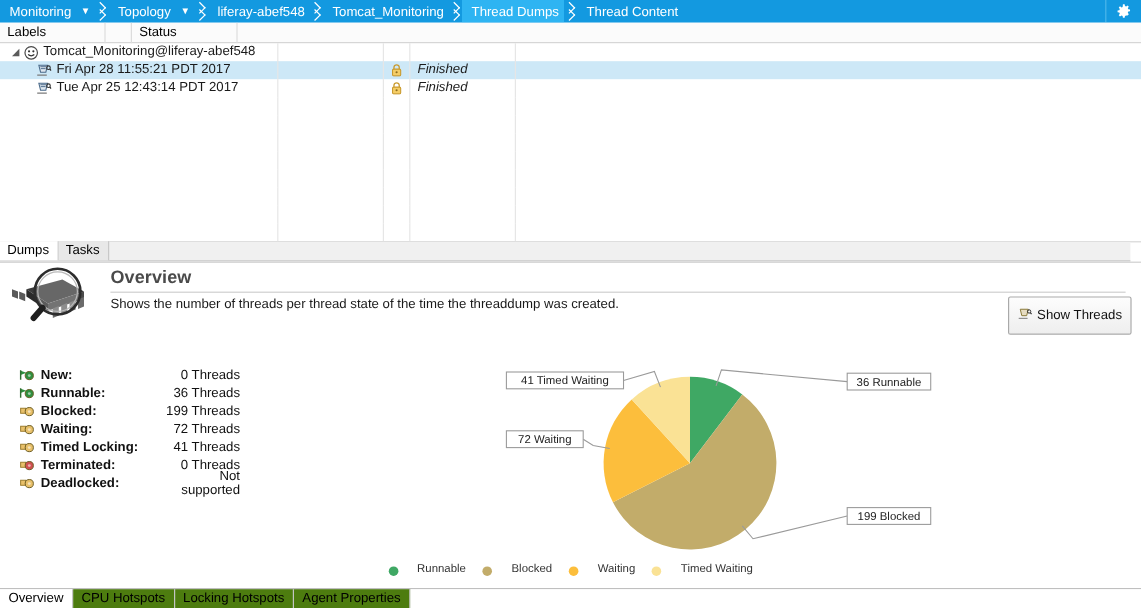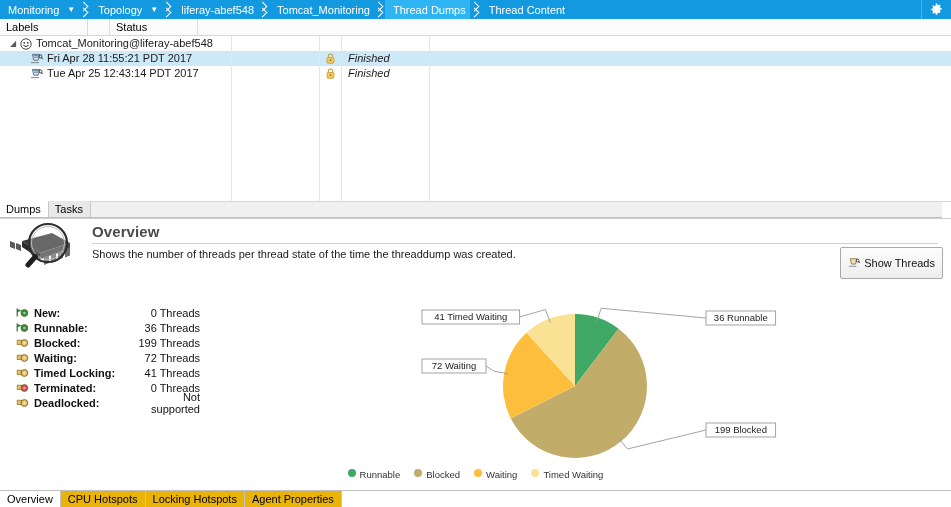--- a/index.html
+++ b/index.html
@@ -216,41 +216,41 @@
   
   .chartbox {
     position: absolute; left: 410px; top: 82px;
     width: 460px; height: 185px;
   }
   .legend {
     position: absolute; left: 0; top: 250px; width: 951px;
     display: flex; justify-content: center; gap: 14px;
     font-size: 9.5px; color: #333;
   }
-  .legend .li { display: inline-flex; align-items: flex-start; gap: 4px; }
+  .legend .li { display: inline-flex; align-items: flex-end; gap: 16px; }
   .legend .dot { width: 8px; height: 8px; border-radius: 50%; display:inline-block; }
 
   
   .bottombar {
     position: absolute; left: 0; top: 490px; width: 951px; height: 17px;
     background: #f0f0f0;
     border-top: 1px solid #bfbfbf;
     display: flex; align-items: center;
     font-size: 11px;
   }
   .btab {
     height: 17px; line-height: 17px;
     padding: 0 7px;
     background: #ffffff;
     border-right: 1px solid #c4c4c4;
     color: #000;
     cursor: pointer;
     white-space: nowrap;
   }
-  .btab.inactive { background: #eab308; }
+  .btab.inactive { background: #4d7c0f; }
   .btab.active { background: #ffffff; font-weight: normal; }
   .btab-fill { flex: 1 1 auto; height: 17px; background:#fff; }
 </style>
 </head>
 <body>
 
 <div id="app">
 
   <div class="crumbbar">
     <div class="crumb">

